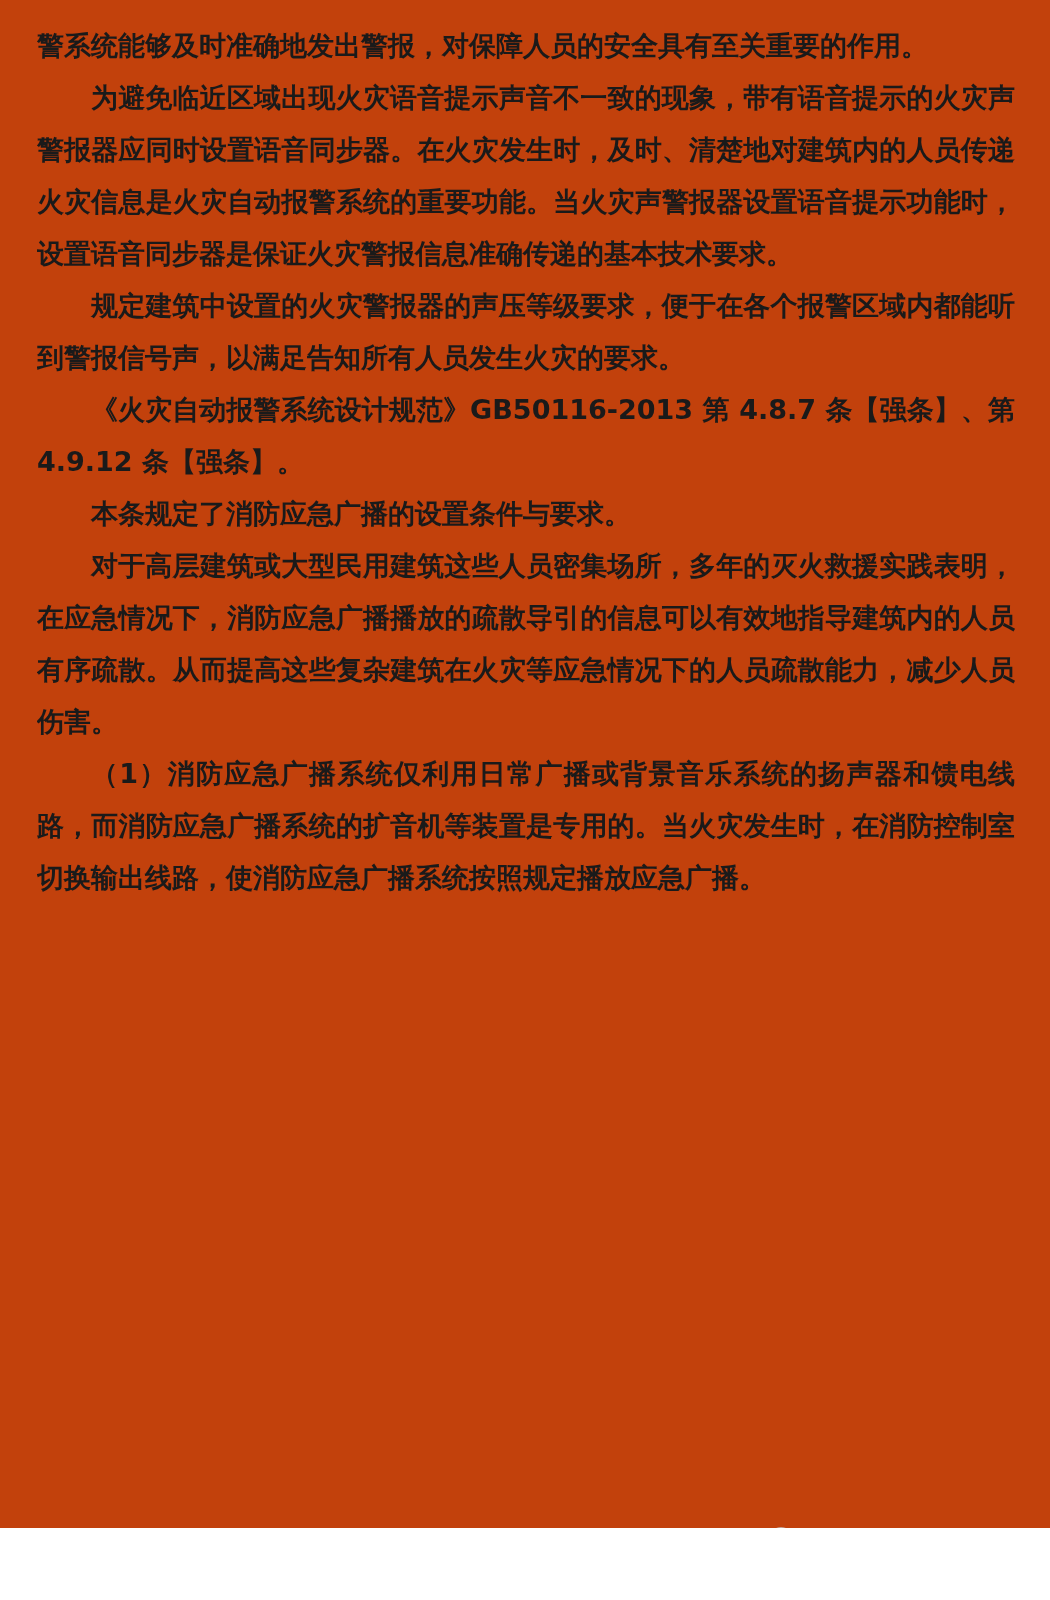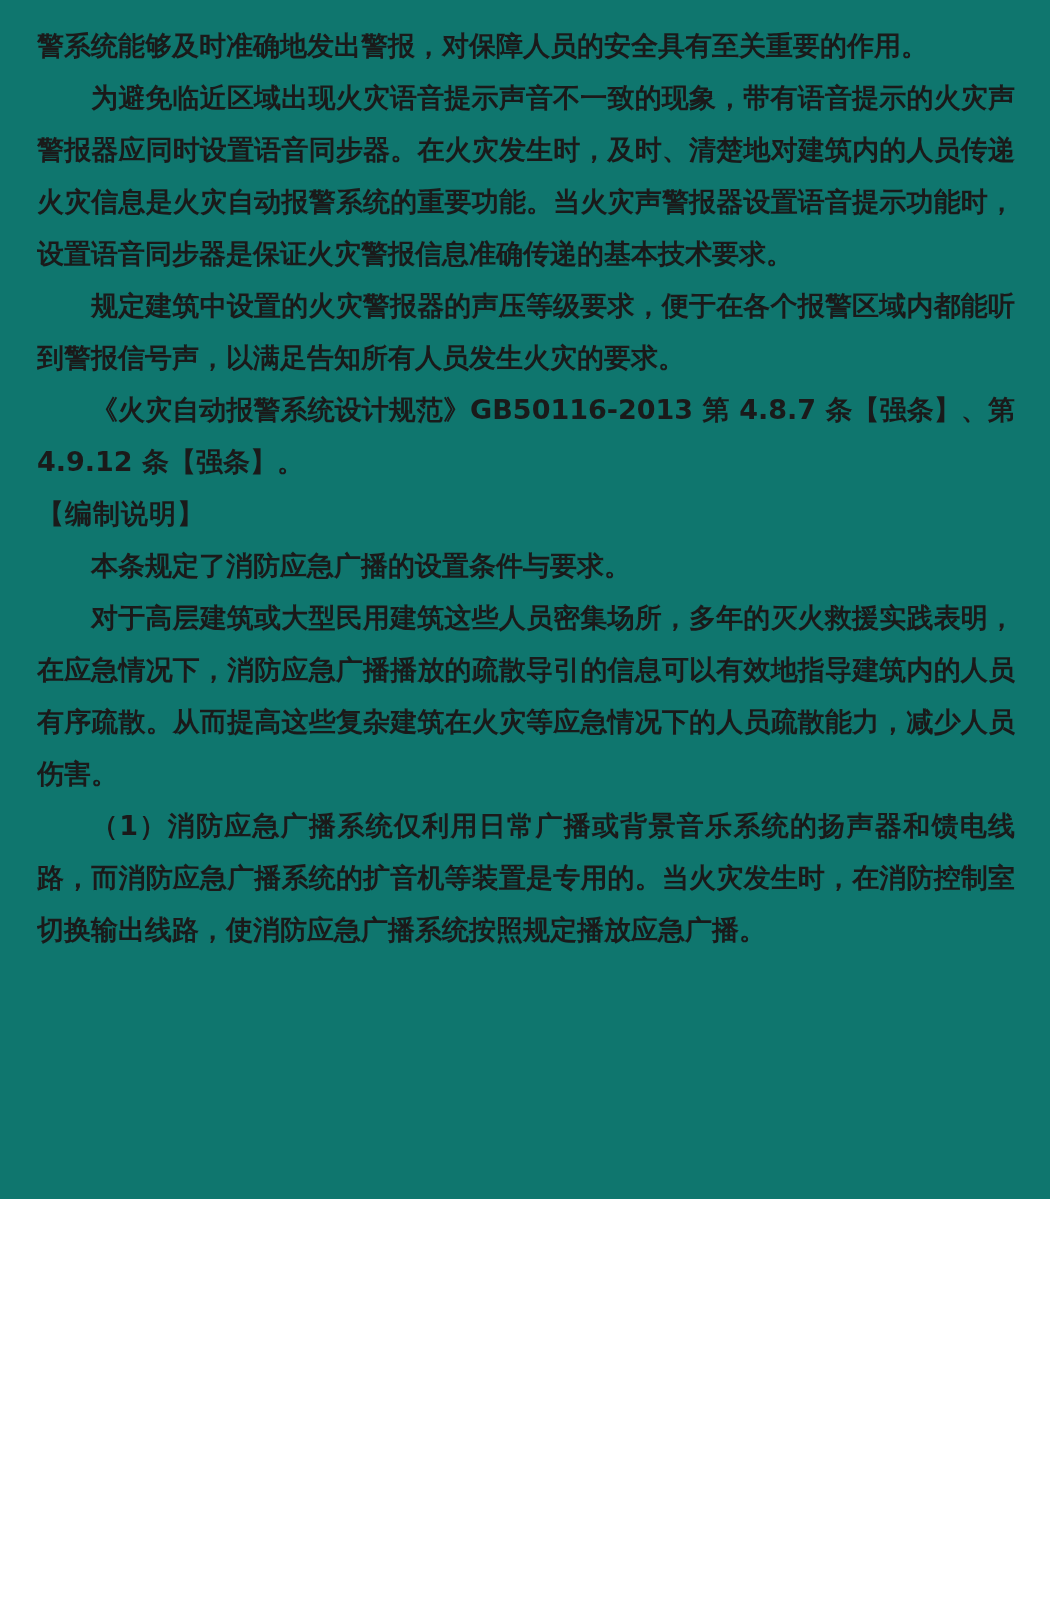--- a/index.html
+++ b/index.html
@@ -3,22 +3,22 @@
 <meta charset="utf-8">
 <style>
   html, body {
     margin: 0;
     padding: 0;
     background: #ffffff;
   }
   .page {
     position: relative;
     width: 1050px;
-    height: 1199px;
-    background: #0f766e;
+    height: 1528px;
+    background: #c2410c;
     overflow: hidden;
     font-family: "DejaVu Sans", sans-serif;
   }
   .content {
     position: absolute;
     left: 37px;
     top: 20px;
     width: 978px;
     height: 1512px;
     overflow: hidden;
@@ -67,21 +67,20 @@
 </head>
 <body>
 
 <div class="page">
 
   <div class="content">
       <p class="para para-continuation">警系统能够及时准确地发出警报，对保障人员的安全具有至关重要的作用。</p>
       <p class="para para-body">为避免临近区域出现火灾语音提示声音不一致的现象，带有语音提示的火灾声警报器应同时设置语音同步器。在火灾发生时，及时、清楚地对建筑内的人员传递火灾信息是火灾自动报警系统的重要功能。当火灾声警报器设置语音提示功能时，设置语音同步器是保证火灾警报信息准确传递的基本技术要求。</p>
       <p class="para para-body">规定建筑中设置的火灾警报器的声压等级要求，便于在各个报警区域内都能听到警报信号声，以满足告知所有人员发生火灾的要求。</p>
       <p class="para para-body">《火灾自动报警系统设计规范》GB50116-2013 第 4.8.7 条【强条】、第 4.9.12 条【强条】。</p>
-      <p class="para para-heading">【编制说明】</p>
       <p class="para para-body">本条规定了消防应急广播的设置条件与要求。</p>
       <p class="para para-body">对于高层建筑或大型民用建筑这些人员密集场所，多年的灭火救援实践表明，在应急情况下，消防应急广播播放的疏散导引的信息可以有效地指导建筑内的人员有序疏散。从而提高这些复杂建筑在火灾等应急情况下的人员疏散能力，减少人员伤害。</p>
       <p class="para para-body">（1）消防应急广播系统仅利用日常广播或背景音乐系统的扬声器和馈电线路，而消防应急广播系统的扩音机等装置是专用的。当火灾发生时，在消防控制室切换输出线路，使消防应急广播系统按照规定播放应急广播。</p>
     </div>
 
   <div class="watermark">
     <span>
       <svg width="56" height="46" viewBox="0 0 56 46" fill="none" xmlns="http://www.w3.org/2000/svg">
 
         <ellipse cx="15" cy="13" rx="13" ry="10.5" stroke="#c8c8c8" stroke-width="2.4" fill="none"></ellipse>

